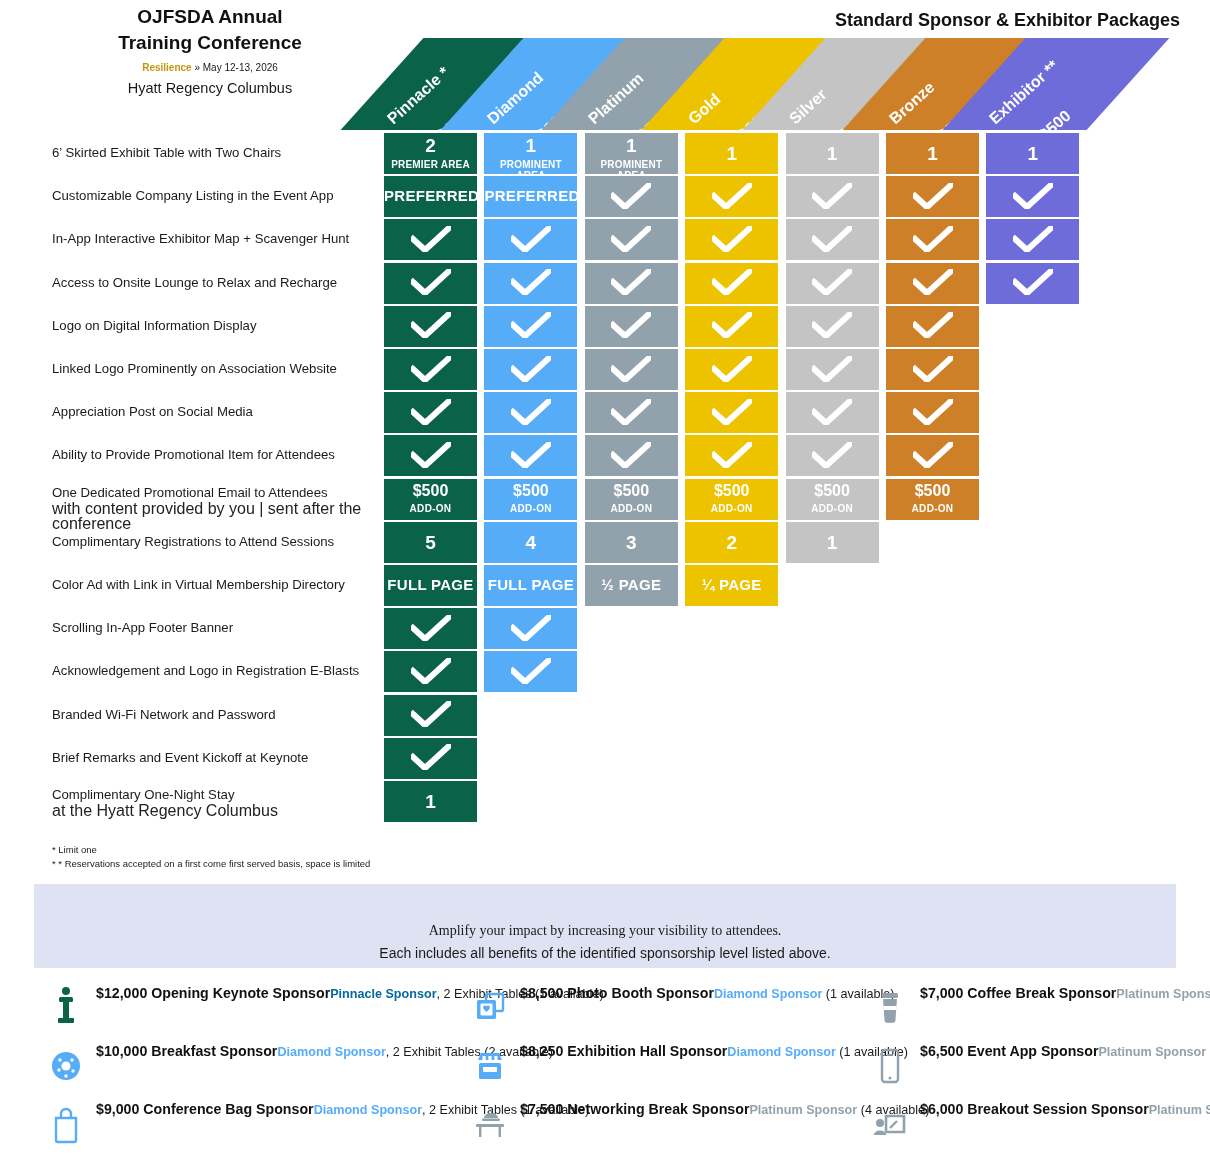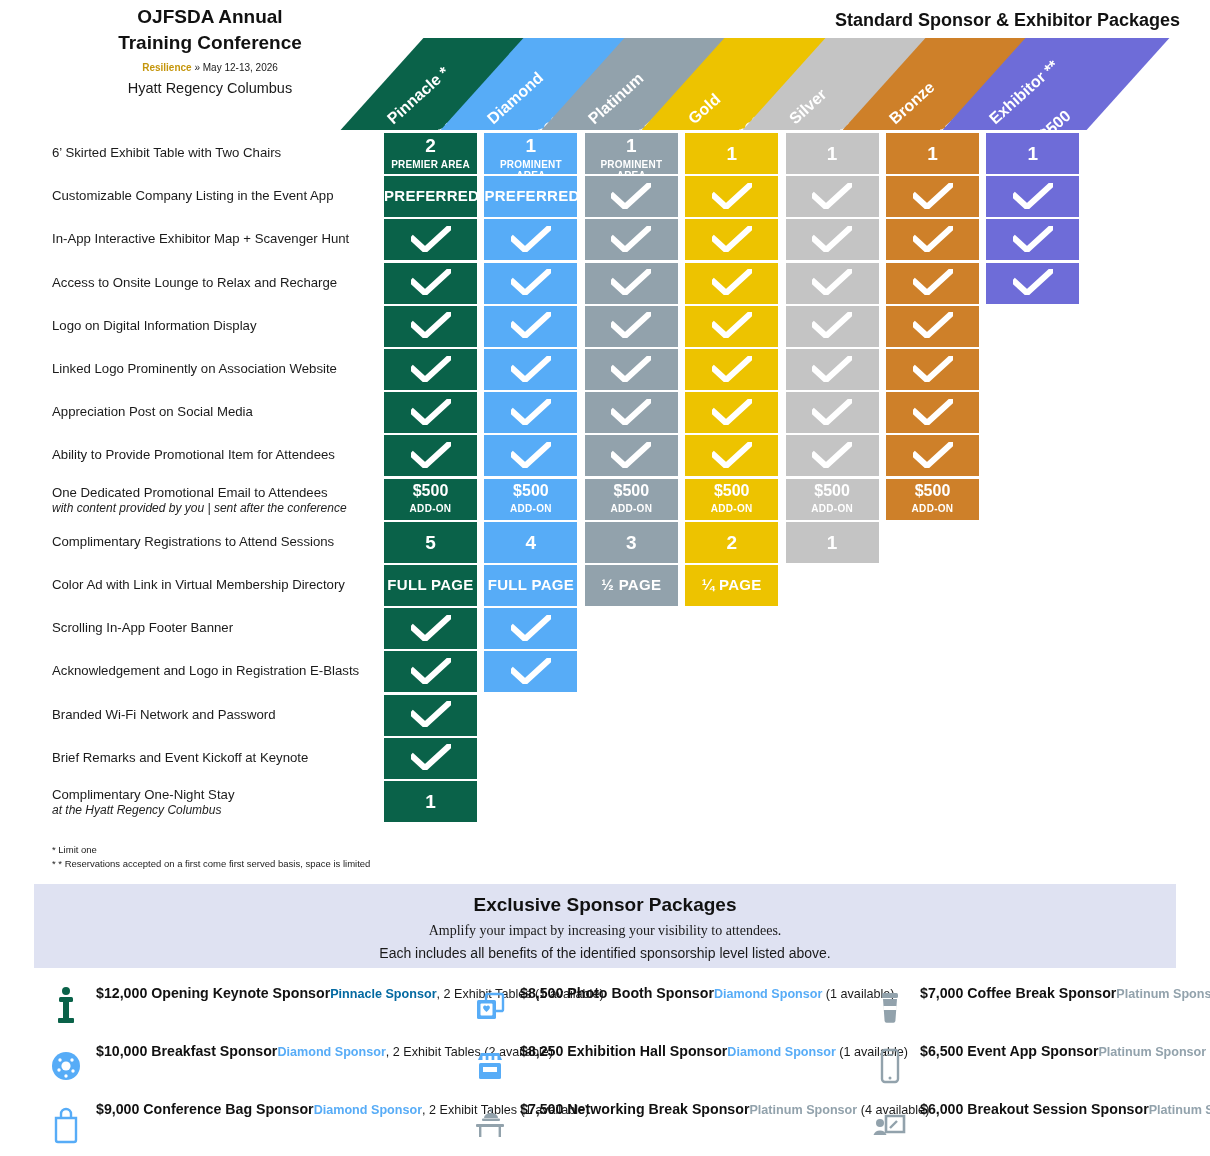--- a/index.html
+++ b/index.html
@@ -30,21 +30,21 @@
   }
 
   
   .matrix { position: absolute; left: 0; top: 0; width: 1210px; height: 880px; }
 
   .row-label {
     position: absolute; left: 52px; width: 330px;
     font-size: 13.2px; line-height: 16px; color: #1b1b1b;
   }
   .row-label .sub {
-    display: block; font-size: 12px; font-style: italic; line-height: 15px; color: #222;
+    display: block; font-size: 16px; line-height: 15px; color: #222;
   }
 
   .hdr-band {
     position: absolute; height: 92px; width: 144px;
     transform: skewX(-42deg);
     overflow: hidden;
   }
   .hdr-band .hdr-inner {
     position: absolute; left: 0; top: 0; width: 100%; height: 100%;
     transform: skewX(42deg);
@@ -514,21 +514,20 @@
       </div>
       <div class="row-label" style="top: 787px;"><span>Complimentary One-Night Stay</span><span class="sub">at the Hyatt Regency Columbus</span></div>
       <div class="cell" style="left: 384px; top: 781px; background: rgb(10, 98, 73);">
         <div class="val val-num-c">1</div>
       </div>
       <div class="footnote" style="top: 843px;">* Limit one</div>
       <div class="footnote" style="top: 857px;">* * Reservations accepted on a first come first served basis, space is limited</div>
     </div>
 
   <div class="excl-band">
-    <div class="excl-title">Exclusive Sponsor Packages</div>
     <div class="excl-l1">Amplify your impact by increasing your visibility to attendees.</div>
     <div class="excl-l2">Each includes all benefits of the identified sponsorship level listed above.</div>
   </div>
 
   <div id="sponsor-list">
       <div class="spon-item" style="left: 48px; top: 984px;">
         <span class="spon-icon"><svg width="36" height="44" viewBox="0 0 36 44">
             <circle cx="18" cy="5" r="4" fill="#0a6249"></circle>
             <rect x="11" y="11" width="14" height="5" rx="1.5" fill="#0a6249"></rect>
             <rect x="15" y="16" width="6" height="16" fill="#0a6249"></rect>

